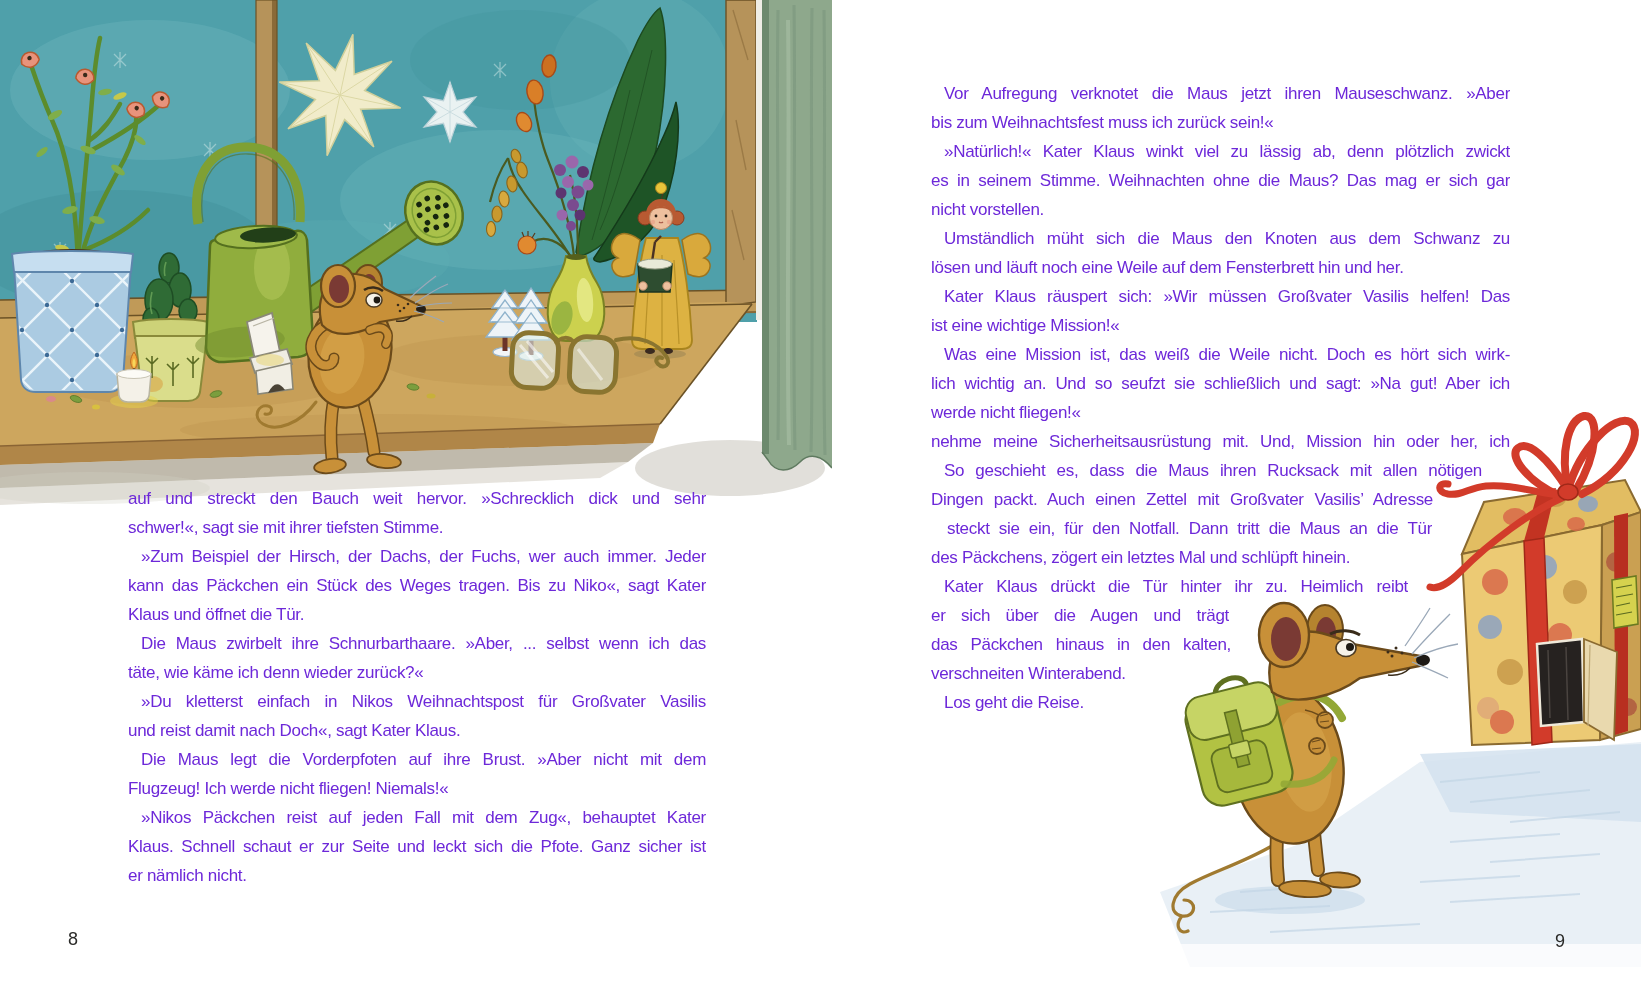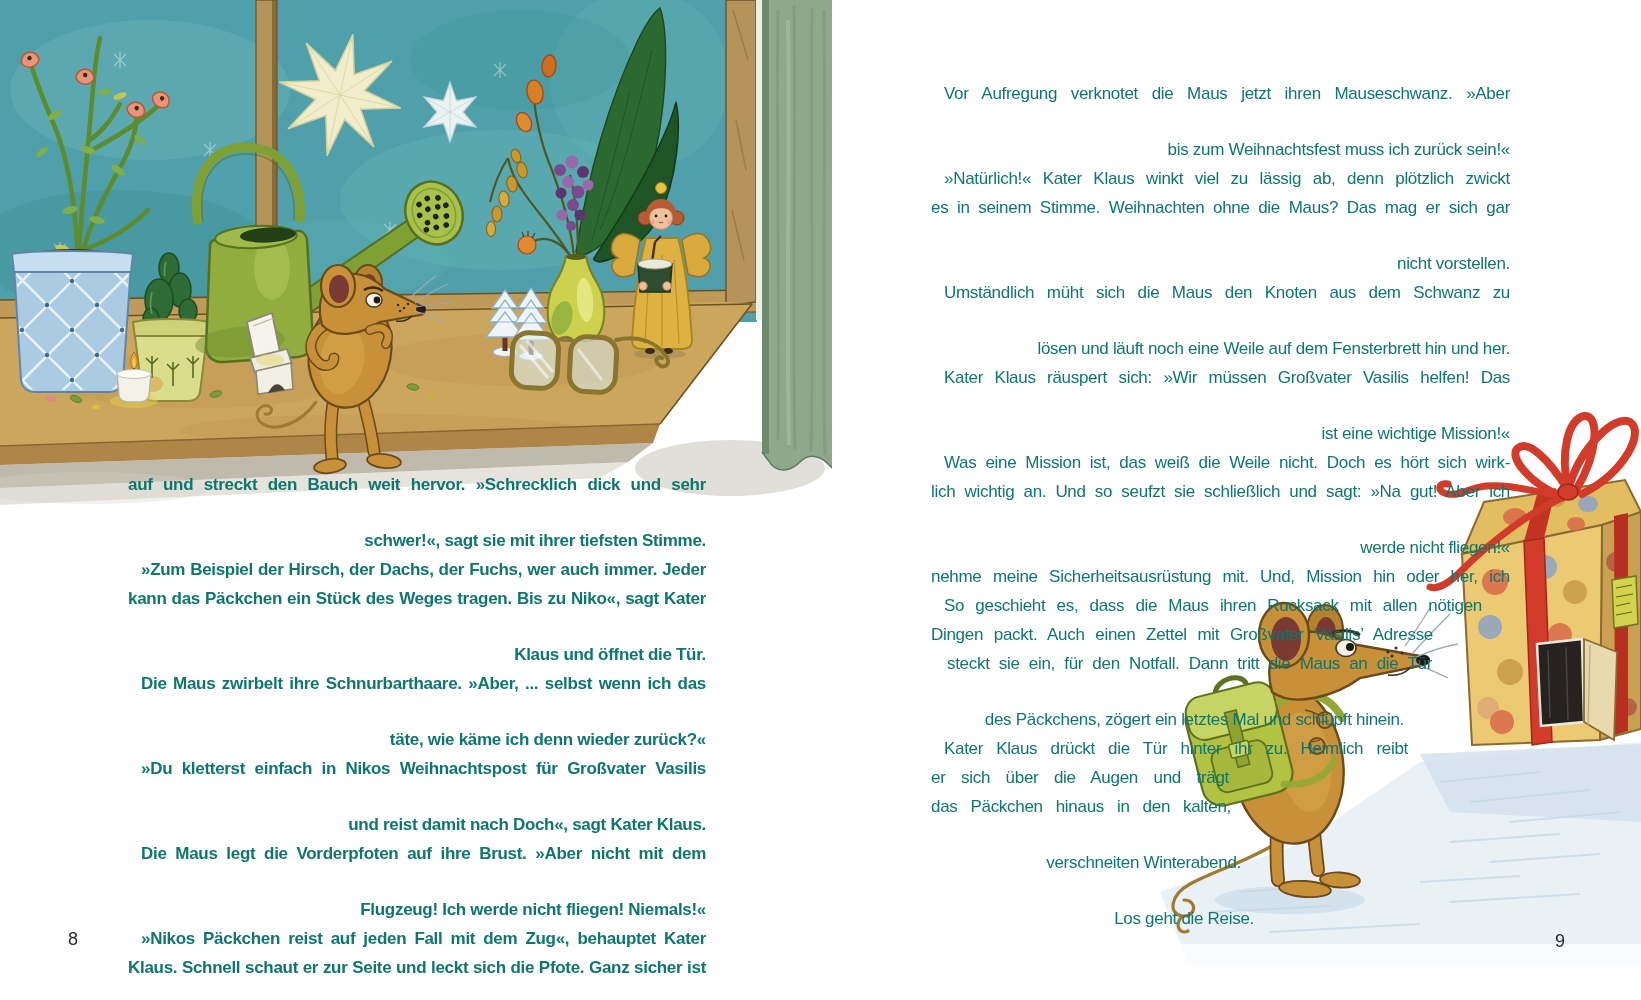--- a/index.html
+++ b/index.html
@@ -1,24 +1,24 @@
 <!DOCTYPE html>
 <html><head>
 <meta charset="utf-8">
 <style>
   html,body{margin:0;padding:0;background:#ffffff;}
   .spread{position:relative;width:1641px;height:1000px;background:#ffffff;overflow:hidden;
           font-family:"Liberation Sans","DejaVu Sans",sans-serif;color:#1d1d1b;}
   .illu{position:absolute;}
-  .textcol{position:absolute;font-size:17px;line-height:29px;letter-spacing:-0.3px;color:#0f766e;}
-  #left-text{left:128px;top:470px;width:578px;font-weight:bold;}
+  .textcol{position:absolute;font-size:17px;line-height:29px;letter-spacing:-0.3px;color:#6d28d9;}
+  #left-text{left:128px;top:484px;width:578px;}
   #right-text{left:931px;top:79px;width:579px;}
   .line{height:29px;overflow:hidden;}
   .line.jst{text-align:justify;text-align-last:justify;text-justify:inter-word;}
-  .line.rag{text-align:right;margin-top:27px;}
+  .line.rag{text-align:left;}
   .line.ind{padding-left:13px;}
   .pagenum{position:absolute;font-size:18px;color:#2a2a28;}
   #pn-left{left:68px;top:929px;}
   #pn-right{left:1555px;top:931px;}
 </style>
 </head>
 <body>
 
 <div class="spread">
 

